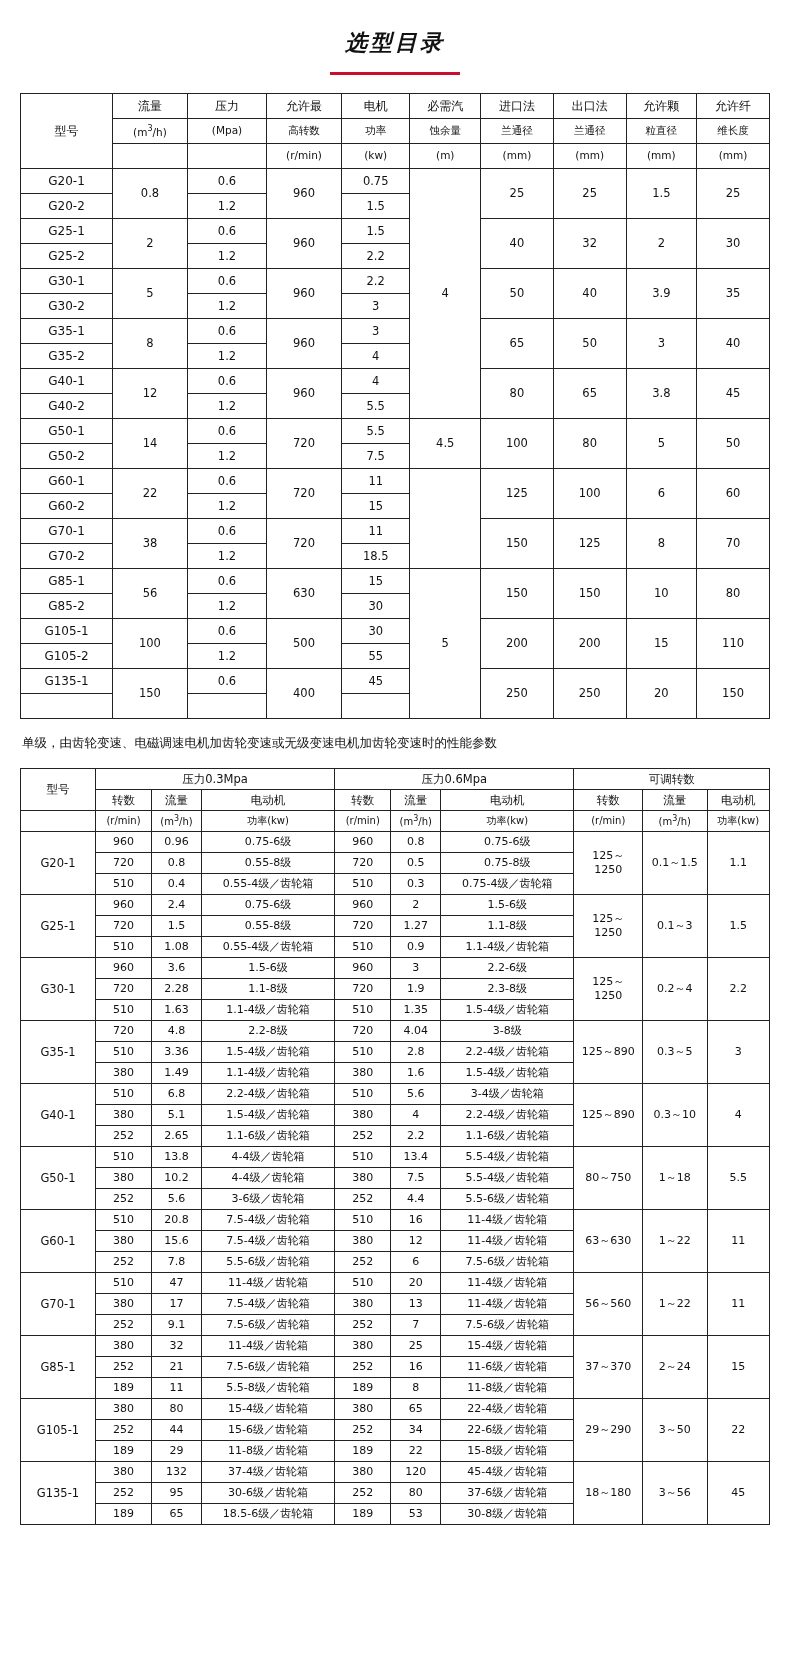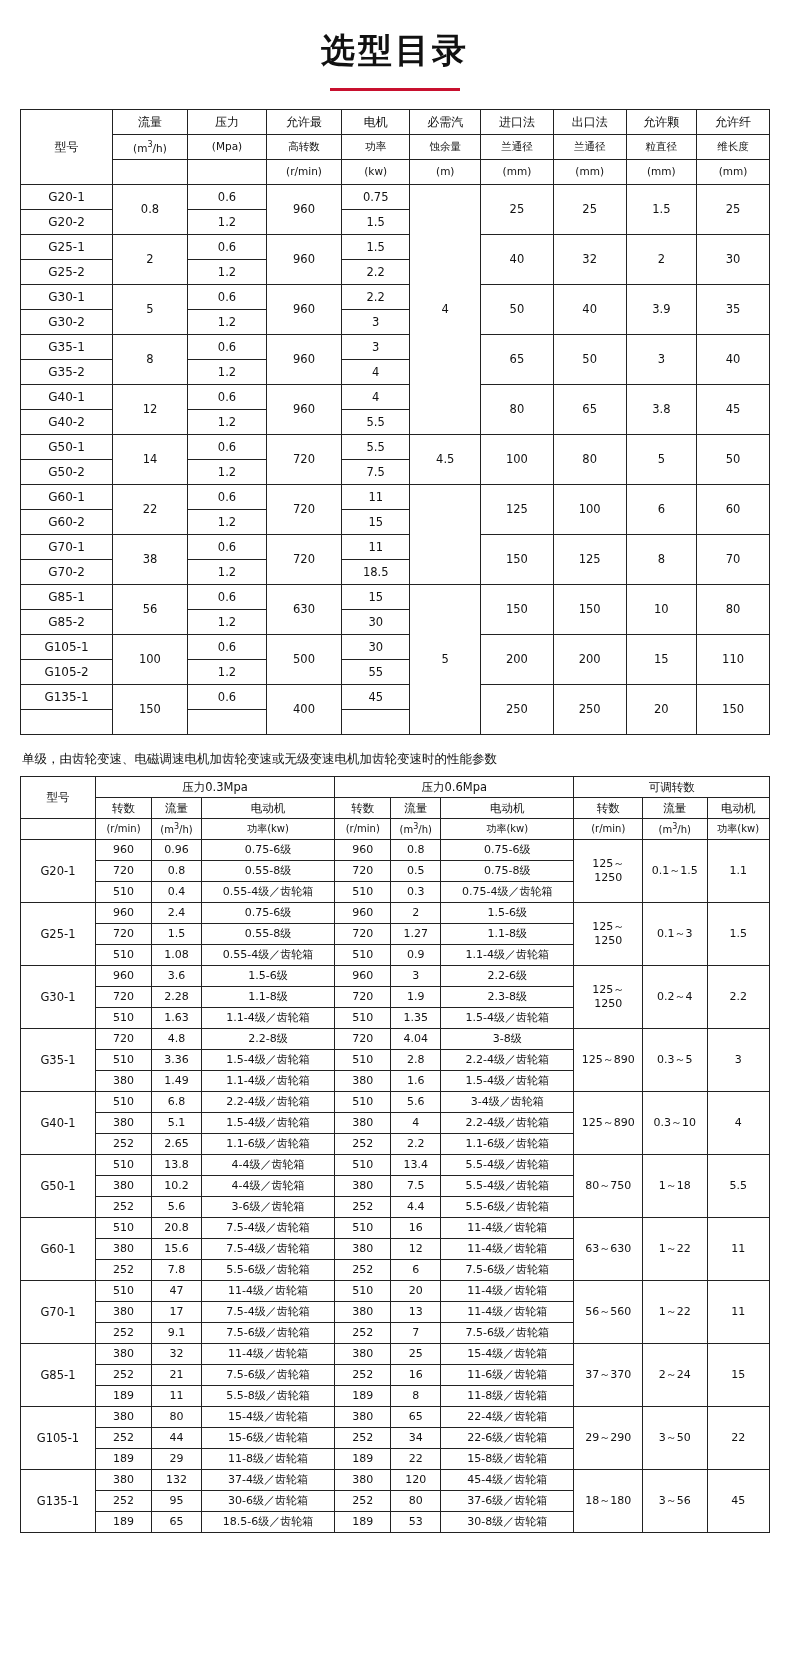--- a/index.html
+++ b/index.html
@@ -7,26 +7,27 @@
     margin: 0;
     width: 790px;
     background: #ffffff;
     font-family: "DejaVu Sans", "Liberation Sans", sans-serif;
     color: #111;
   }
   .page { width: 790px; padding: 0 20px 30px 20px; }
 
   .title-wrap { text-align: center; padding: 28px 0 18px 0; }
   .title {
-    font-size: 34px;
+    font-size: 22px;
     font-weight: bold;
     letter-spacing: 3px;
     color: #111;
     display: inline-block;
     padding-bottom: 8px;
+    font-style: italic;
   }
   .title-rule {
     width: 130px;
     height: 3px;
     background: #c8102e;
     margin: 6px auto 0 auto;
   }
 
   table {
     border-collapse: collapse;
@@ -45,21 +46,21 @@
   
   #t1 { font-size: 11.5px; }
   #t1 td { height: 25px; }
   #t1 .hdr { font-size: 12px; }
   #t1 .unit { font-size: 10.5px; }
   #t1 .model { font-size: 12px; }
   #t1 sup { font-size: 8px; vertical-align: super; }
 
   .caption {
     font-size: 12.5px;
-    margin: 16px 0 8px 2px;
+    margin: 16px 0 16px 2px;
     color: #111;
   }
 
   
   #t2 { font-size: 11px; }
   #t2 td { height: 21px; }
   #t2 .hdr { font-size: 11.5px; }
   #t2 .unit { font-size: 10px; }
   #t2 .model { font-size: 11.5px; }
   #t2 sup { font-size: 8px; vertical-align: super; }

